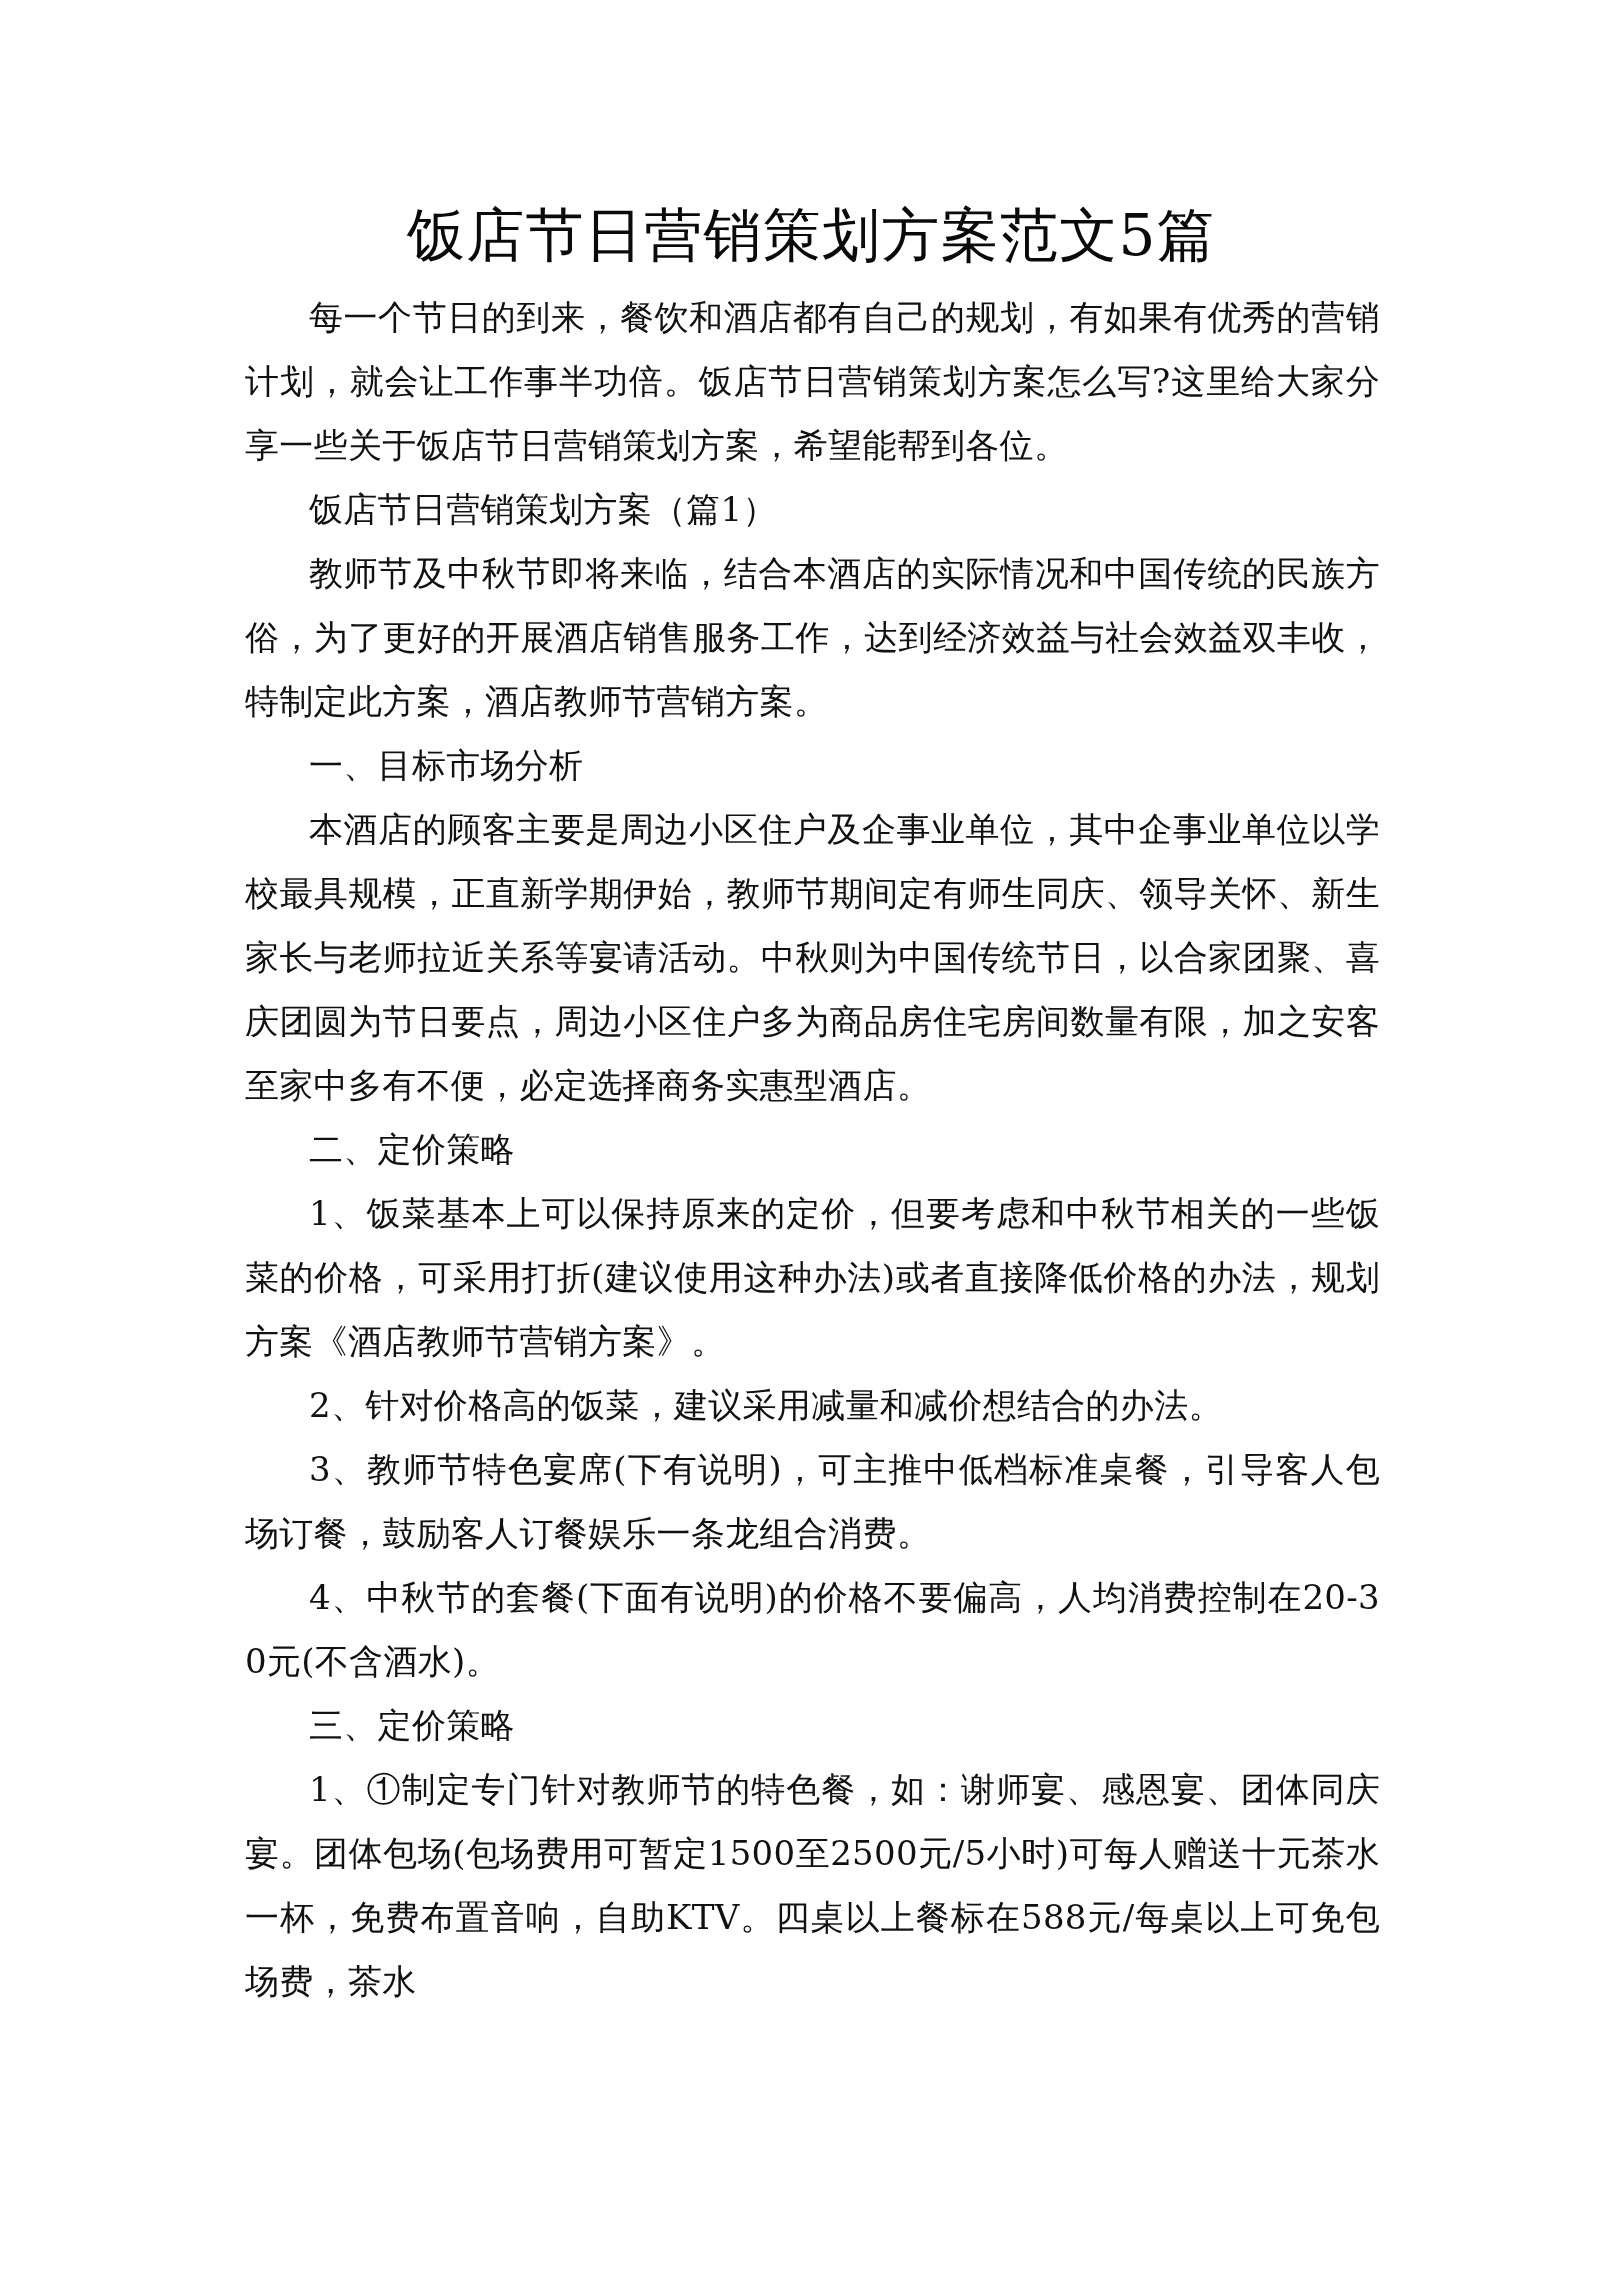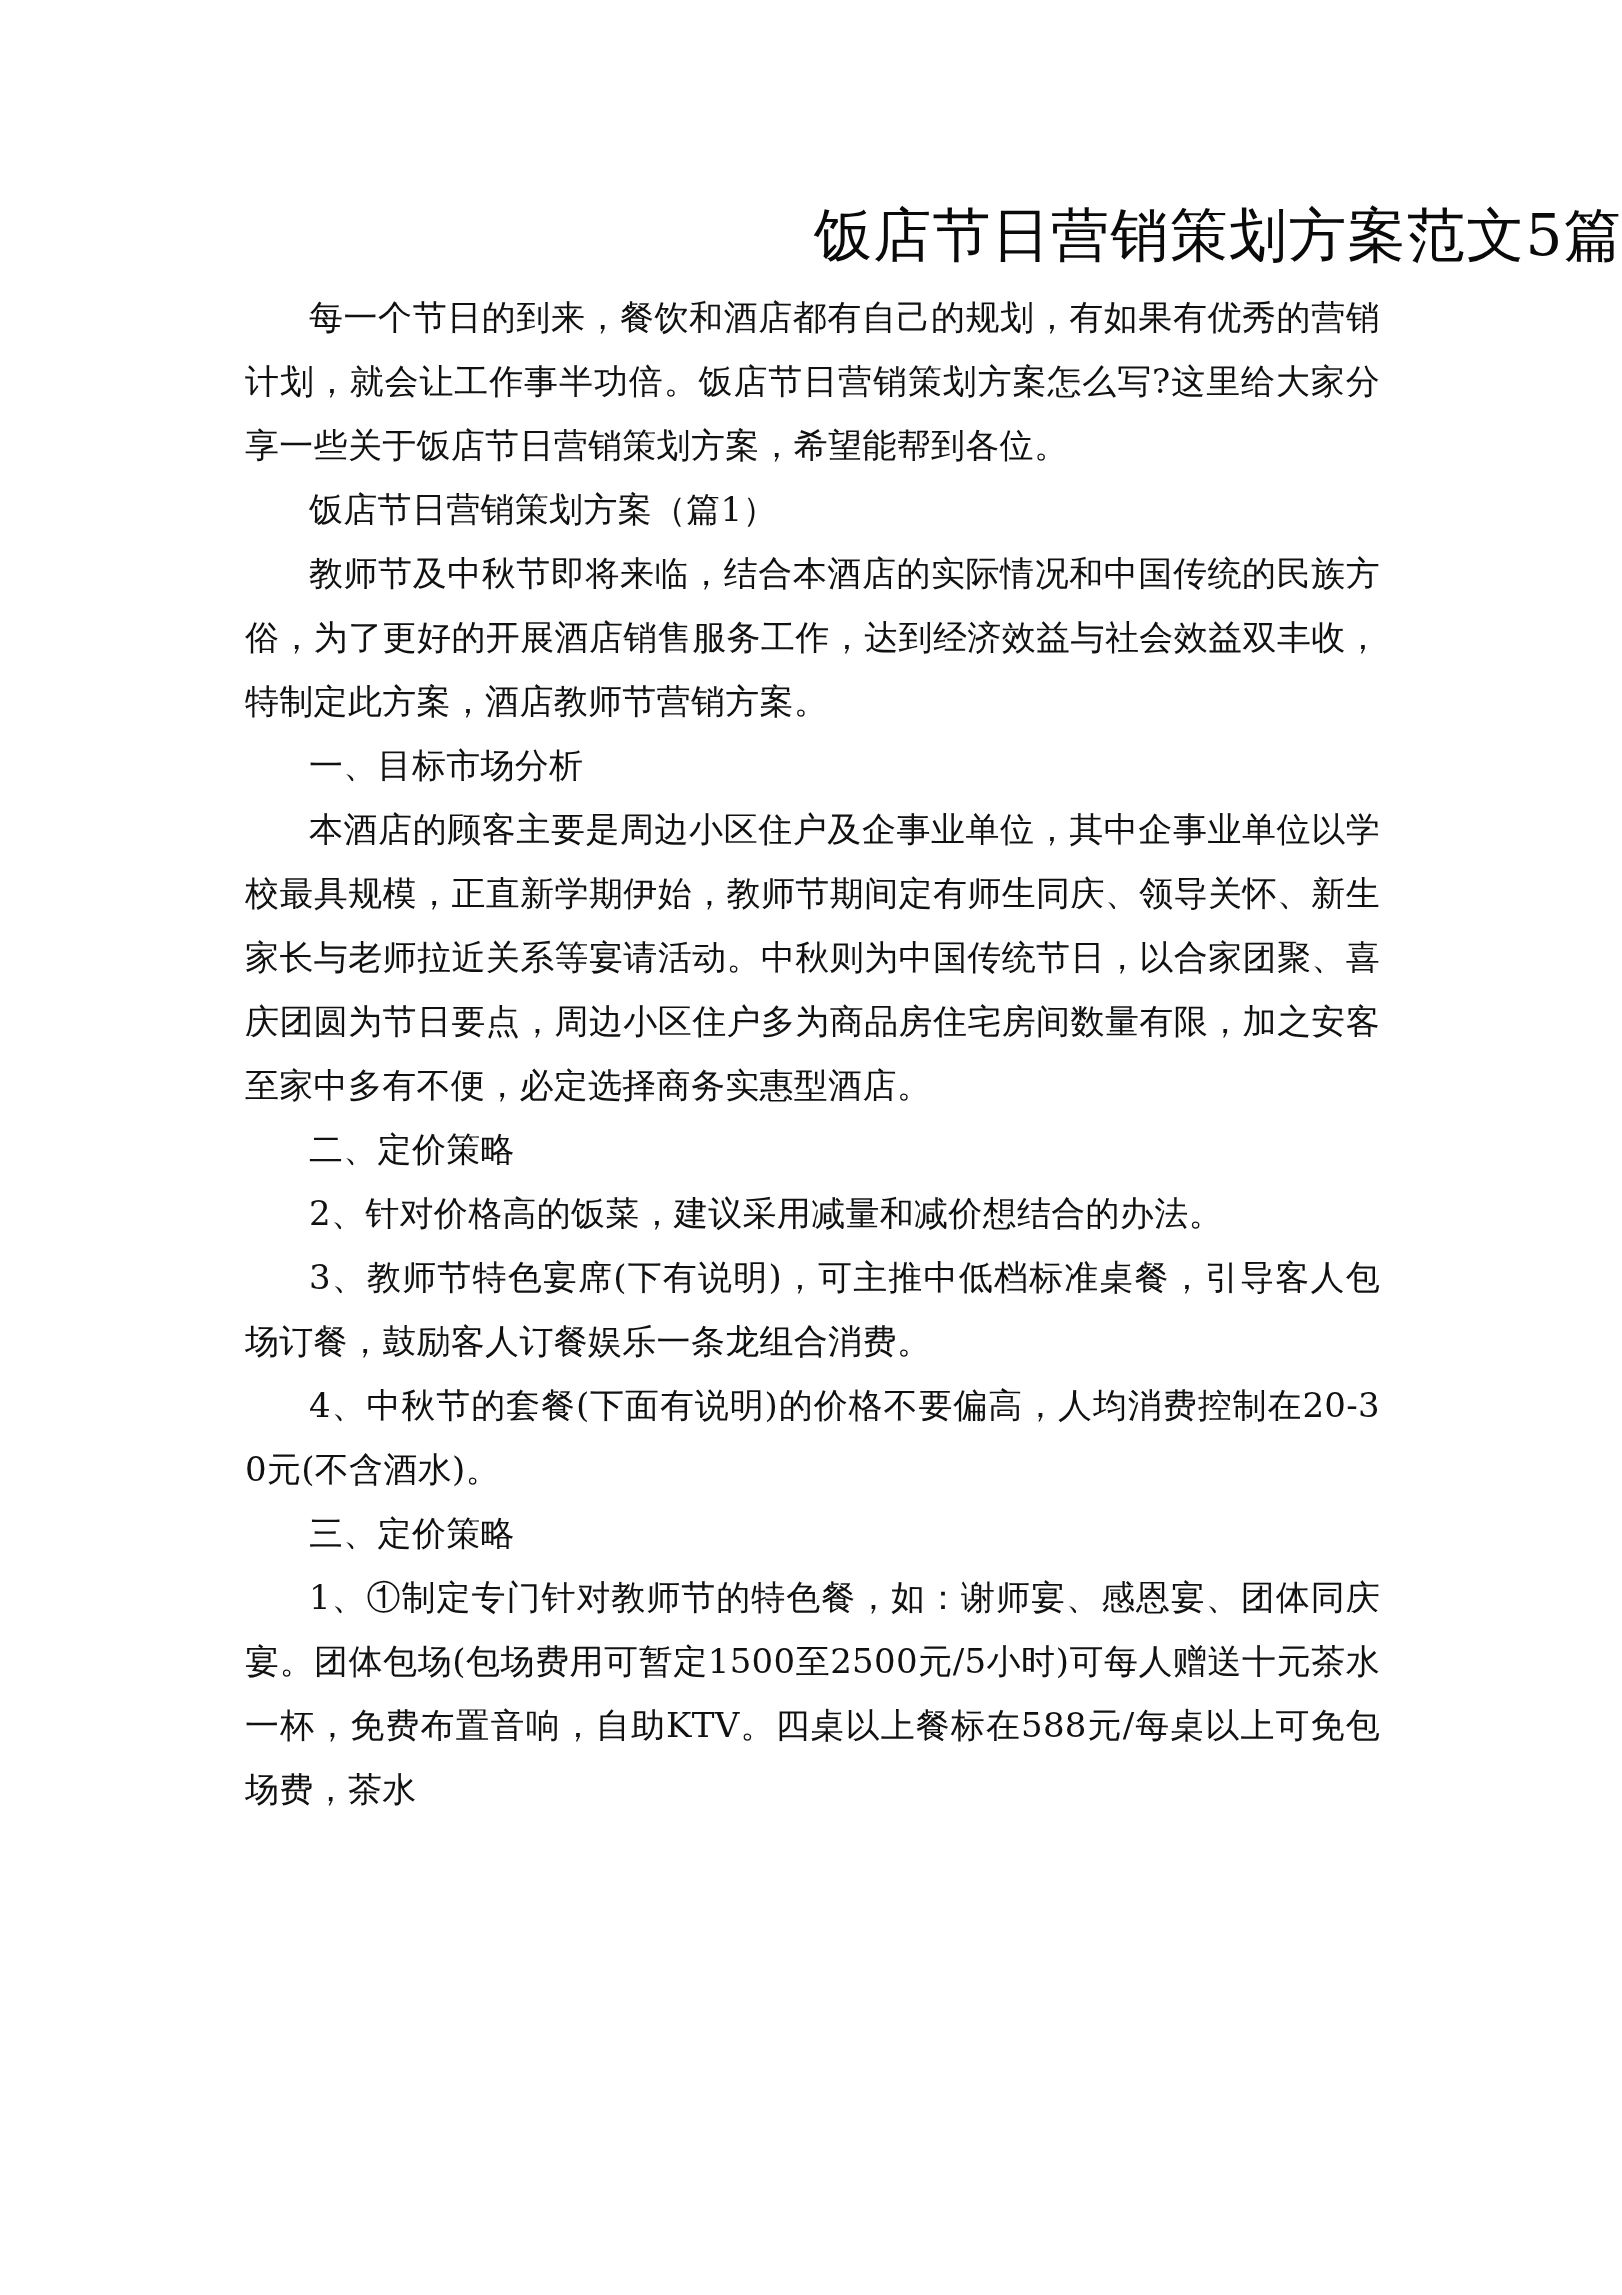--- a/index.html
+++ b/index.html
@@ -21,21 +21,21 @@
       top: 0;
       width: 1623px;
       height: 2295px;
       background: #ffffff;
     }
     .title {
       position: absolute;
       left: 0;
       top: 196px;
       width: 1623px;
-      text-align: right;
+      text-align: center;
       font-size: 58px;
       line-height: 79px;
       letter-spacing: 1.3px;
       color: #0a0a0a;
       margin: 0;
       font-weight: normal;
     }
     .body-text {
       position: absolute;
       left: 245px;
@@ -62,20 +62,21 @@
 <div class="page">
   <h1 class="title">饭店节日营销策划方案范文5篇</h1>
 
   <div class="body-text">
     <p class="para indent">每一个节日的到来，餐饮和酒店都有自己的规划，有如果有优秀的营销计划，就会让工作事半功倍。饭店节日营销策划方案怎么写?这里给大家分享一些关于饭店节日营销策划方案，希望能帮到各位。</p>
     <p class="para indent">饭店节日营销策划方案（篇1）</p>
     <p class="para indent">教师节及中秋节即将来临，结合本酒店的实际情况和中国传统的民族方俗，为了更好的开展酒店销售服务工作，达到经济效益与社会效益双丰收，特制定此方案，酒店教师节营销方案。</p>
     <p class="para indent">一、目标市场分析</p>
     <p class="para indent">本酒店的顾客主要是周边小区住户及企事业单位，其中企事业单位以学校最具规模，正直新学期伊始，教师节期间定有师生同庆、领导关怀、新生家长与老师拉近关系等宴请活动。中秋则为中国传统节日，以合家团聚、喜庆团圆为节日要点，周边小区住户多为商品房住宅房间数量有限，加之安客至家中多有不便，必定选择商务实惠型酒店。</p>
     <p class="para indent">二、定价策略</p>
+    <p class="para indent">1、饭菜基本上可以保持原来的定价，但要考虑和中秋节相关的一些饭菜的价格，可采用打折(建议使用这种办法)或者直接降低价格的办法，规划方案《酒店教师节营销方案》。</p>
     <p class="para indent">2、针对价格高的饭菜，建议采用减量和减价想结合的办法。</p>
     <p class="para indent">3、教师节特色宴席(下有说明)，可主推中低档标准桌餐，引导客人包场订餐，鼓励客人订餐娱乐一条龙组合消费。</p>
     <p class="para indent">4、中秋节的套餐(下面有说明)的价格不要偏高，人均消费控制在20-30元(不含酒水)。</p>
     <p class="para indent">三、定价策略</p>
     <p class="para indent">1、①制定专门针对教师节的特色餐，如：谢师宴、感恩宴、团体同庆宴。团体包场(包场费用可暂定1500至2500元/5小时)可每人赠送十元茶水一杯，免费布置音响，自助KTV。四桌以上餐标在588元/每桌以上可免包场费，茶水</p>
   </div>
 </div>
 
 
 </body></html>

